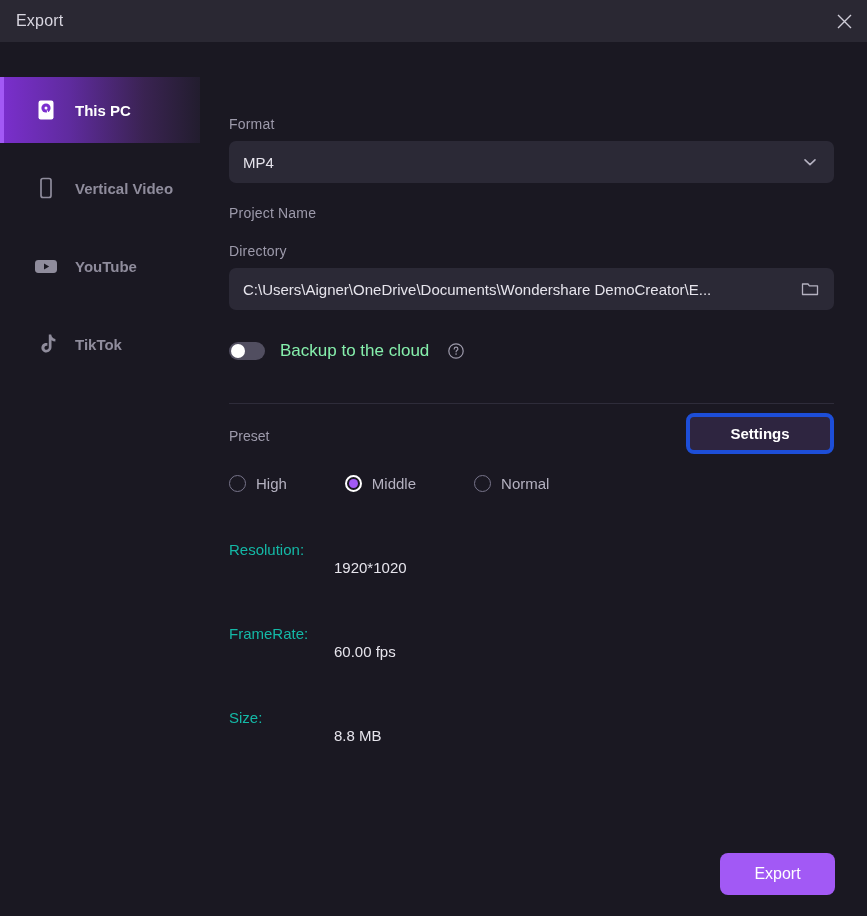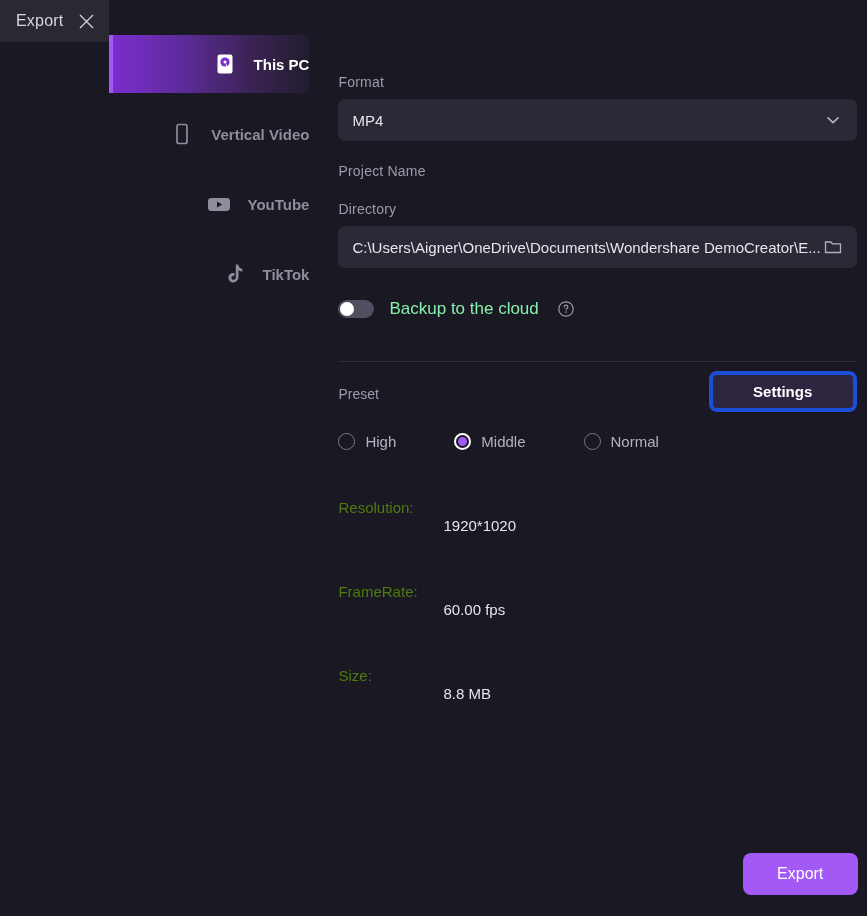--- a/index.html
+++ b/index.html
@@ -11,21 +11,21 @@
     font-family: "Liberation Sans", sans-serif;
     overflow: hidden;
   }
 
   .window {
     position: relative;
     width: 867px;
     height: 916px;
     background: #1a1822;
     display: flex;
-    flex-direction: row;
+    flex-direction: column;
   }
 
   
   .titlebar {
     height: 42px;
     min-height: 42px;
     background: #2a2833;
     display: flex;
     align-items: center;
     justify-content: space-between;
@@ -57,28 +57,28 @@
 
   
   .sidebar {
     width: 200px;
     min-width: 200px;
     padding-top: 35px;
     display: flex;
     flex-direction: column;
   }
   .side-item {
-    height: 58px;
-    display: flex;
-    align-items: center;
+    height: 66px;
+    display: flex;
+    align-items: center;
+    padding-left: 33px;
     gap: 16px;
     cursor: pointer;
     position: relative;
     margin-bottom: 12px;
-    justify-content: flex-end;
   }
   .side-item .s-label {
     font-size: 15px;
     font-weight: bold;
     color: #8f8c9c;
     white-space: nowrap;
   }
   .side-item .s-icon {
     width: 26px;
     height: 26px;
@@ -248,21 +248,21 @@
 
   
   .info-row {
     display: flex;
     align-items: center;
     margin-top: 31px;
   }
   .info-key {
     width: 105px;
     font-size: 15px;
-    color: #4d7c0f;
+    color: #14b8a6;
   }
   .info-val {
     font-size: 15px;
     color: #e6e4ec;
     margin-top: 36px;
   }
 
   
   .footer {
     position: absolute;

